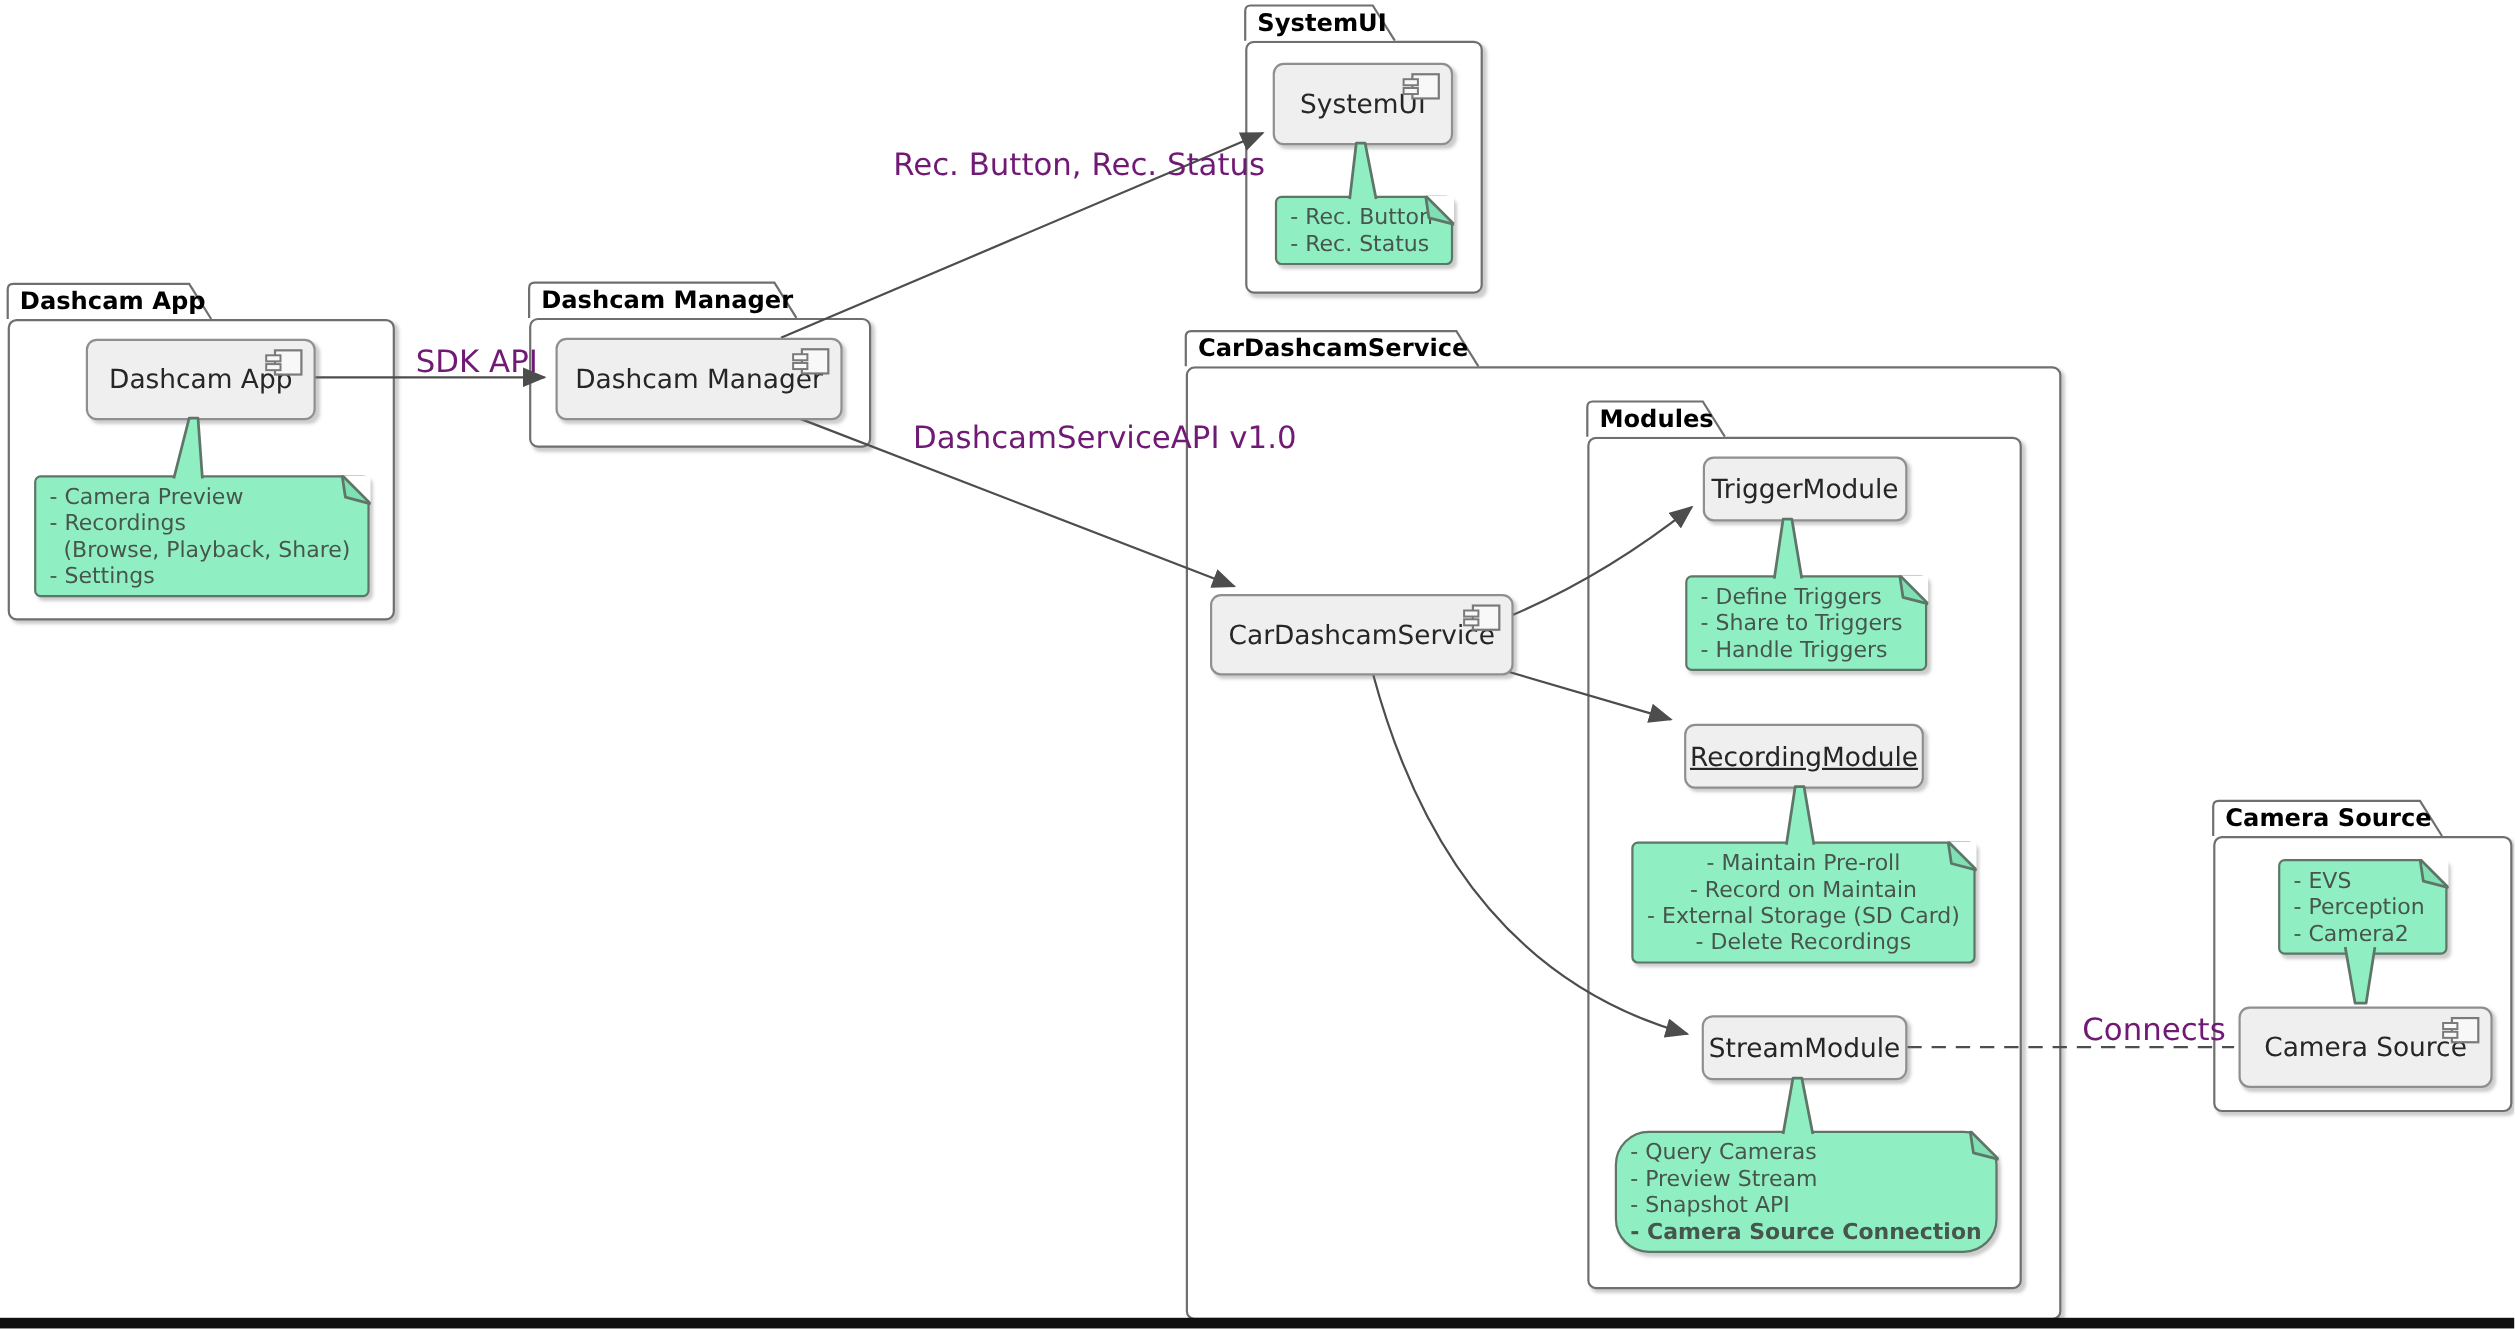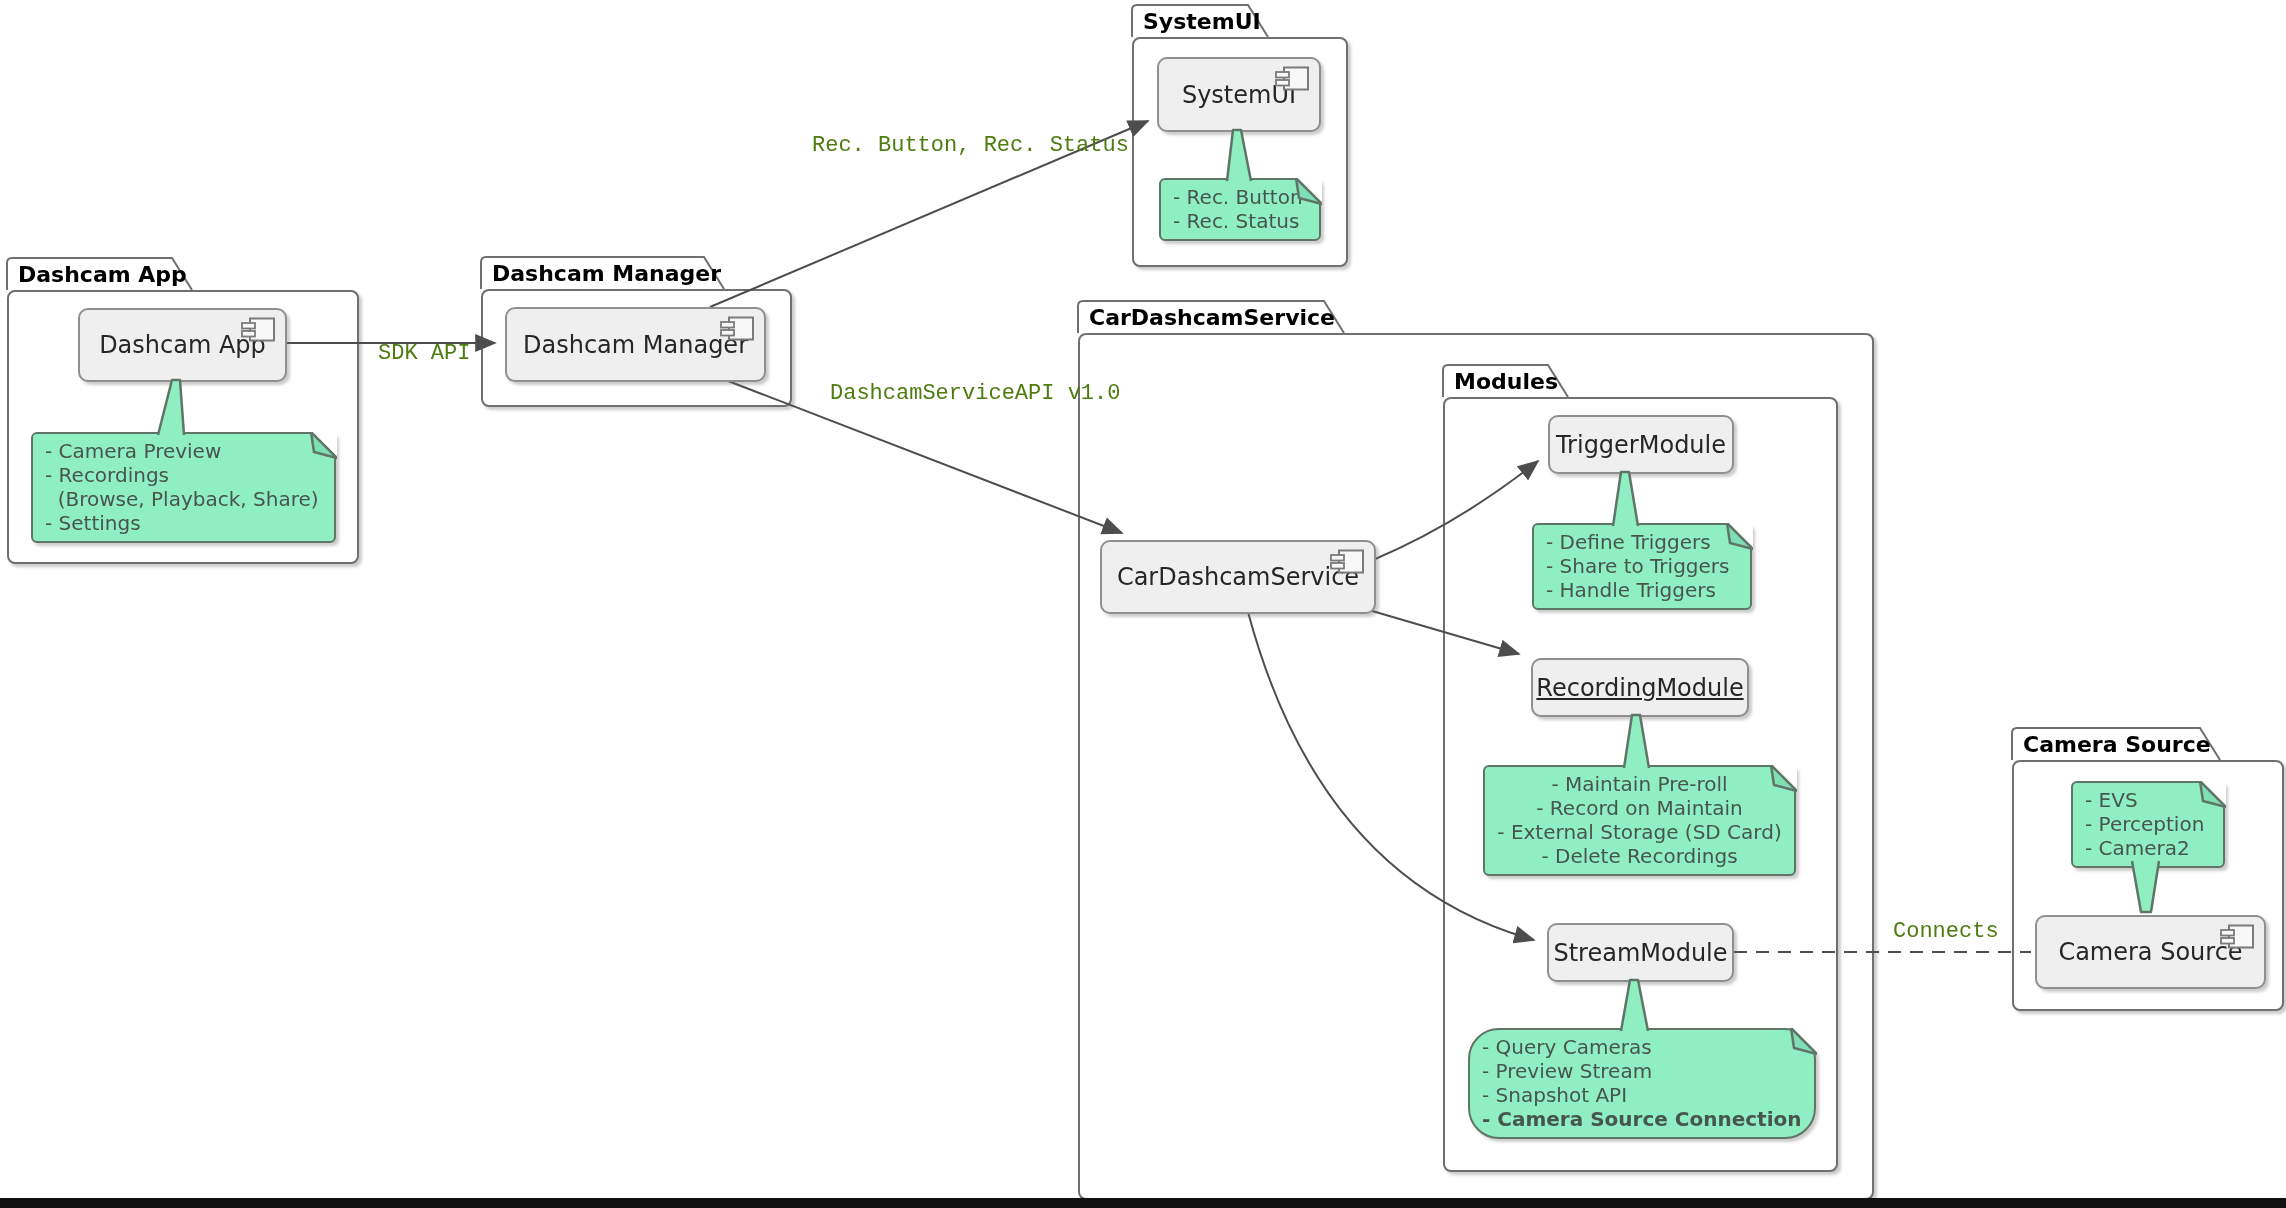--- a/index.html
+++ b/index.html
@@ -32,21 +32,21 @@
   
   .note{
     position:absolute;z-index:3;background:#90EFC2;border:2.5px solid #5F7568;border-radius:6px;
     padding:5px 12px 6px 12px;font-size:20px;line-height:24px;color:#47564D;
     box-shadow:3px 3px 3px rgba(110,110,110,.35);
   }
   .note-line{white-space:pre;}
   .note-line.bold{font-weight:bold;}
   .fold{position:absolute;top:-2.5px;right:-2.5px;}
   
-  .edge-label{position:absolute;z-index:3;font-size:22px;color:#4d7c0f;white-space:pre;font-family:Liberation Mono, monospace;}
+  .edge-label{position:absolute;z-index:3;font-size:28px;color:#701a75;white-space:pre;}
   
   #bottom-bar{position:absolute;left:0;top:1198px;width:2286px;height:10px;background:#101010;z-index:5;}
 </style>
 </head>
 <body>
 
 <div id="canvas">
 
   <div class="pkg-body" style="left:7px;top:290px;width:348px;height:270px;"></div>
   <div class="pkg-body" style="left:481px;top:289px;width:307px;height:114px;"></div>
@@ -213,20 +213,20 @@
     <g fill="#90EFC2" stroke="#5F7568" stroke-width="2.5" stroke-linejoin="round">
       <path d="M 158 435 L 172 380 L 180 380 L 184 435"></path>
       <path d="M 1227 181 L 1233 130 L 1241 130 L 1251 181"></path>
       <path d="M 1613 526 L 1621 472 L 1629 472 L 1638 526"></path>
       <path d="M 1624 768 L 1632 715 L 1640 715 L 1649 768"></path>
       <path d="M 1621 1031 L 1630 980 L 1638 980 L 1648 1031"></path>
       <path d="M 2132 861 L 2141 912 L 2151 912 L 2159 861"></path>
     </g>
   </svg>
 
-  <div class="edge-label" style="left:378px;top:312px;margin-top:29px;">SDK API</div>
+  <div class="edge-label" style="left:378px;top:312px;">SDK API</div>
   <div class="edge-label" style="left:812px;top:133px;">Rec. Button, Rec. Status</div>
   <div class="edge-label" style="left:810px;top:381px;margin-left:20px;">DashcamServiceAPI v1.0</div>
   <div class="edge-label" style="left:1893px;top:919px;">Connects</div>
 
   <div id="bottom-bar"></div>
 
 </div>
 
 </body></html>

